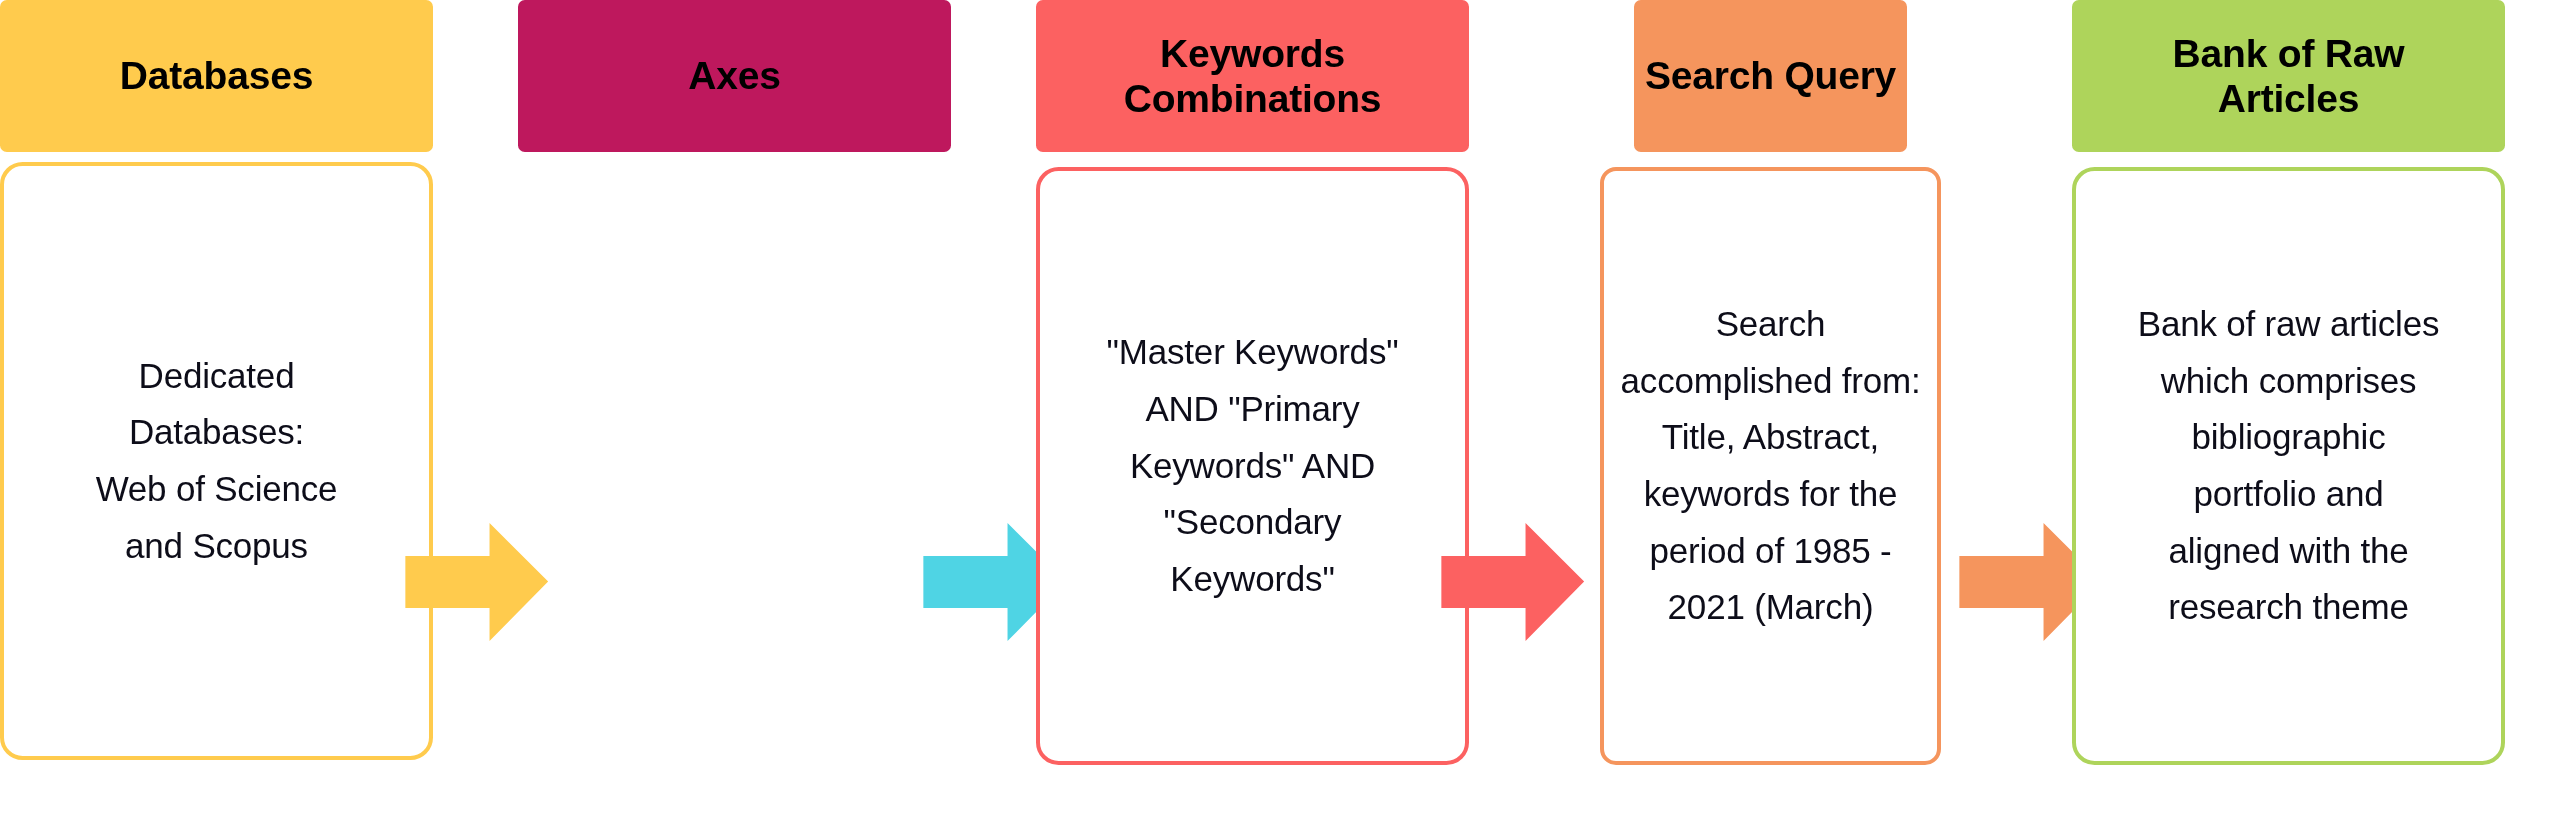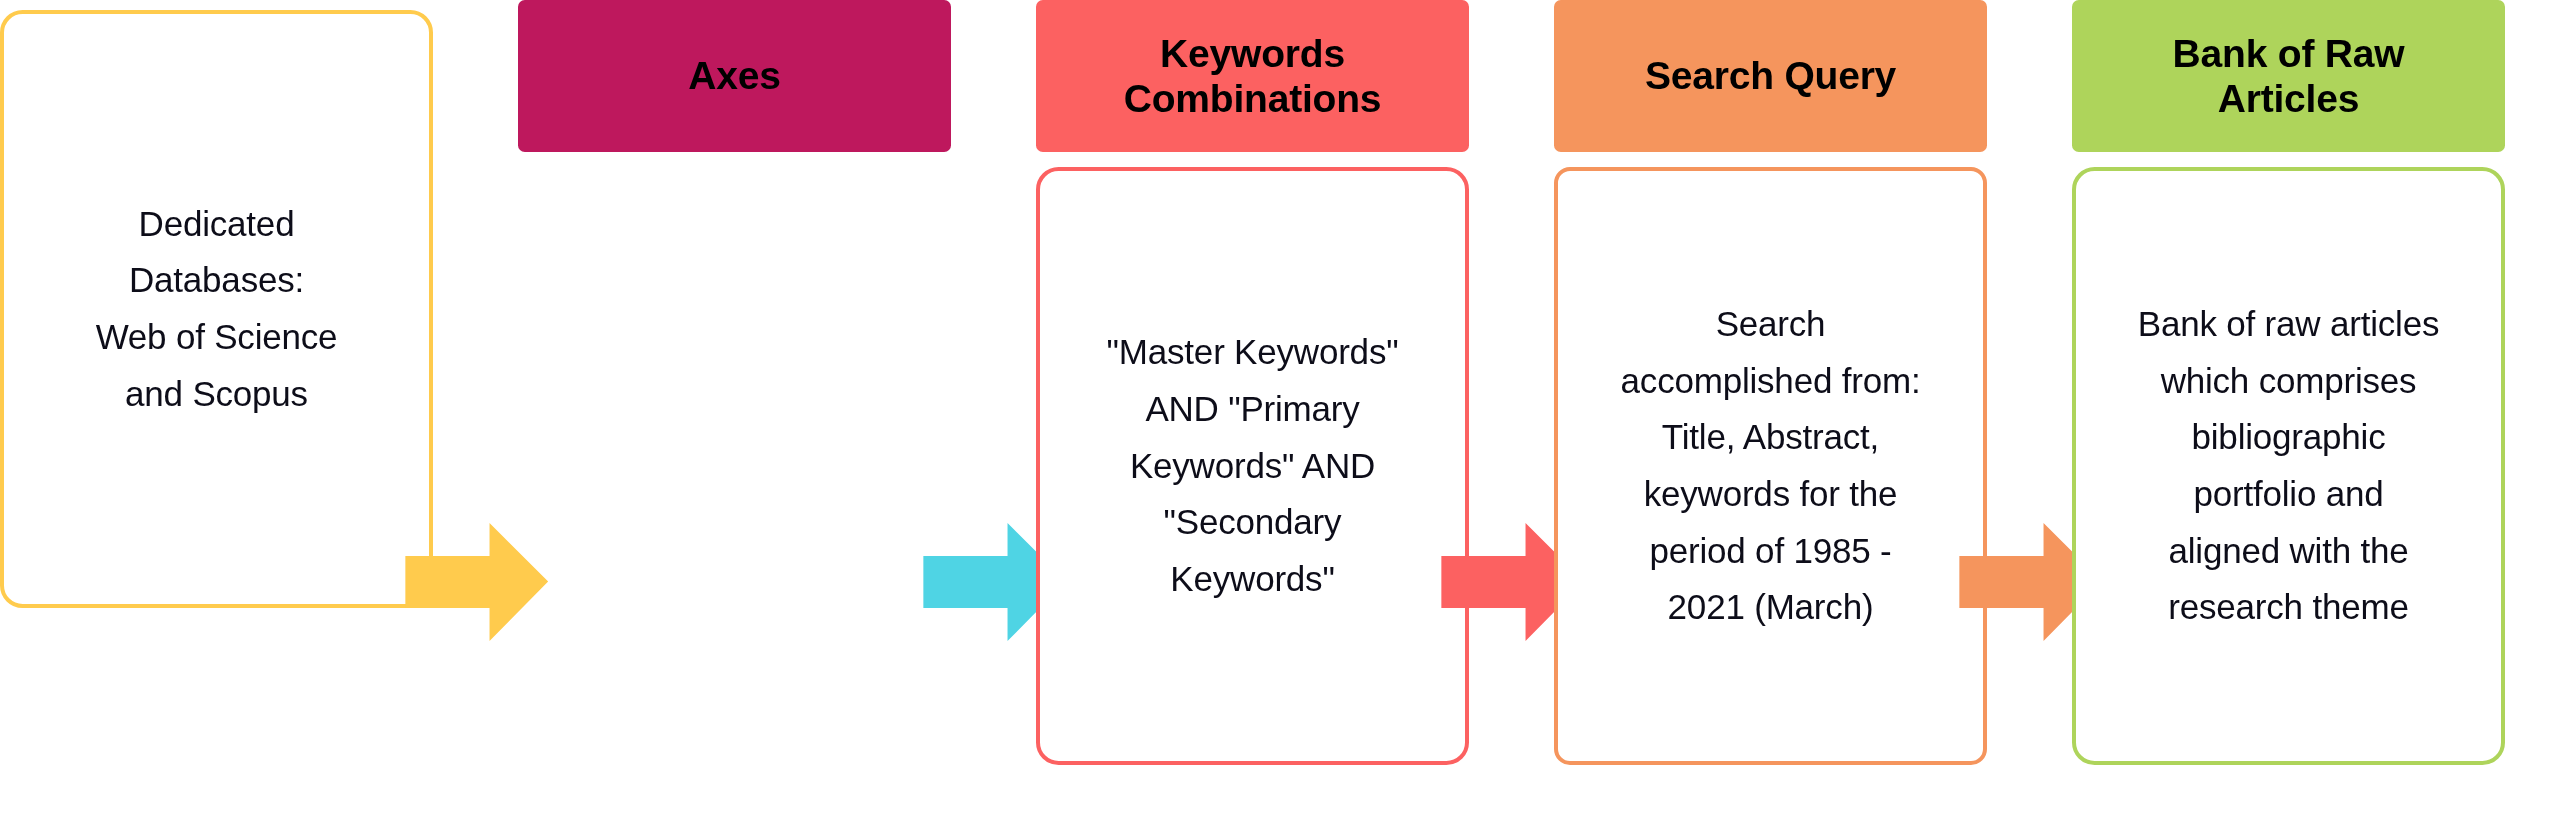--- a/index.html
+++ b/index.html
@@ -71,20 +71,21 @@
     height:124px;
     pointer-events:none;
   }
   .arrow-wrap svg{display:block;width:151px;height:124px;}
 </style>
 </head>
 <body>
 
 <div id="flow">
     <div class="column" style="flex: 0 0 433px; width: 433px;">
+      <div class="card-header" style="background: rgb(255, 203, 77); white-space: pre-line;">Databases</div>
       <div class="card-body" style="border-color: rgb(255, 203, 77); margin-top: 10px;">
         <div class="body-text">Dedicated
 Databases:
 Web of Science
 and Scopus</div>
       </div>
     </div>
     <div class="col-gap">
       <div class="arrow-wrap">
         <svg viewBox="0 0 200 165" xmlns="http://www.w3.org/2000/svg" aria-hidden="true">
@@ -113,21 +114,21 @@
 Keywords"</div>
       </div>
     </div>
     <div class="col-gap">
       <div class="arrow-wrap">
         <svg viewBox="0 0 200 165" xmlns="http://www.w3.org/2000/svg" aria-hidden="true">
           <path d="M6 48 L118 48 L118 4 L196 82 L118 161 L118 117 L6 117 Z" fill="#FC6161"></path>
         </svg>
       </div>
     </div>
-    <div class="column" style="flex: 0 0 433px; width: 433px;">
+    <div class="column" style="flex: 0 0 433px; width: 433px; align-items: center;">
       <div class="card-header" style="background: rgb(245, 149, 93); white-space: pre-line;">Search Query</div>
       <div class="card-body" style="border-color: rgb(245, 149, 93); border-radius: 16px;">
         <div class="body-text">Search
 accomplished from:
 Title, Abstract,
 keywords for the
 period of 1985 -
 2021 (March)</div>
       </div>
     </div>

